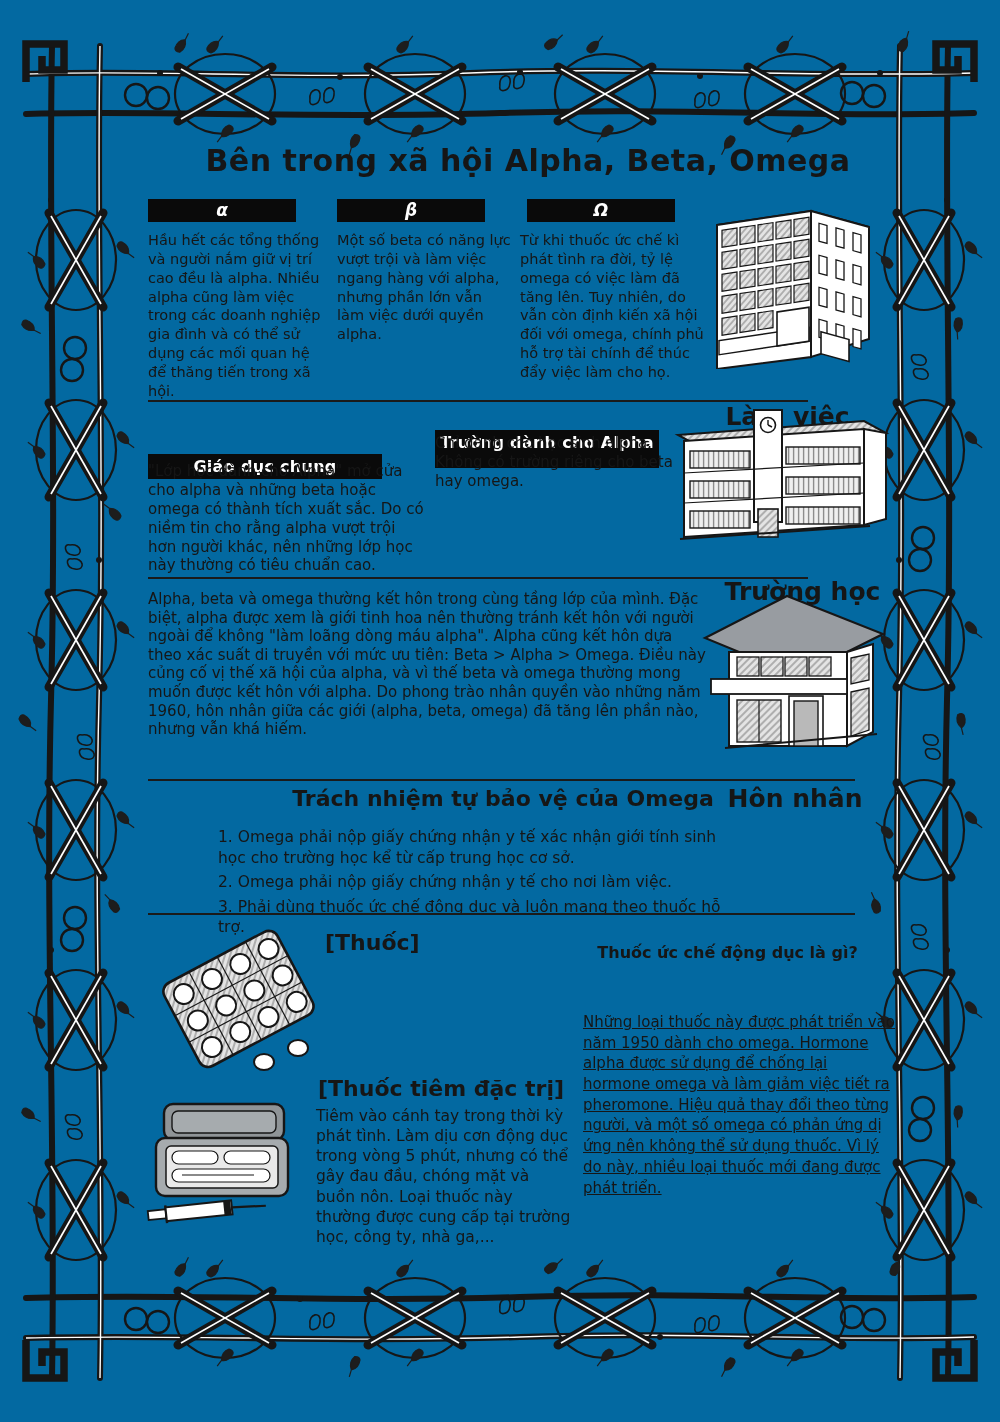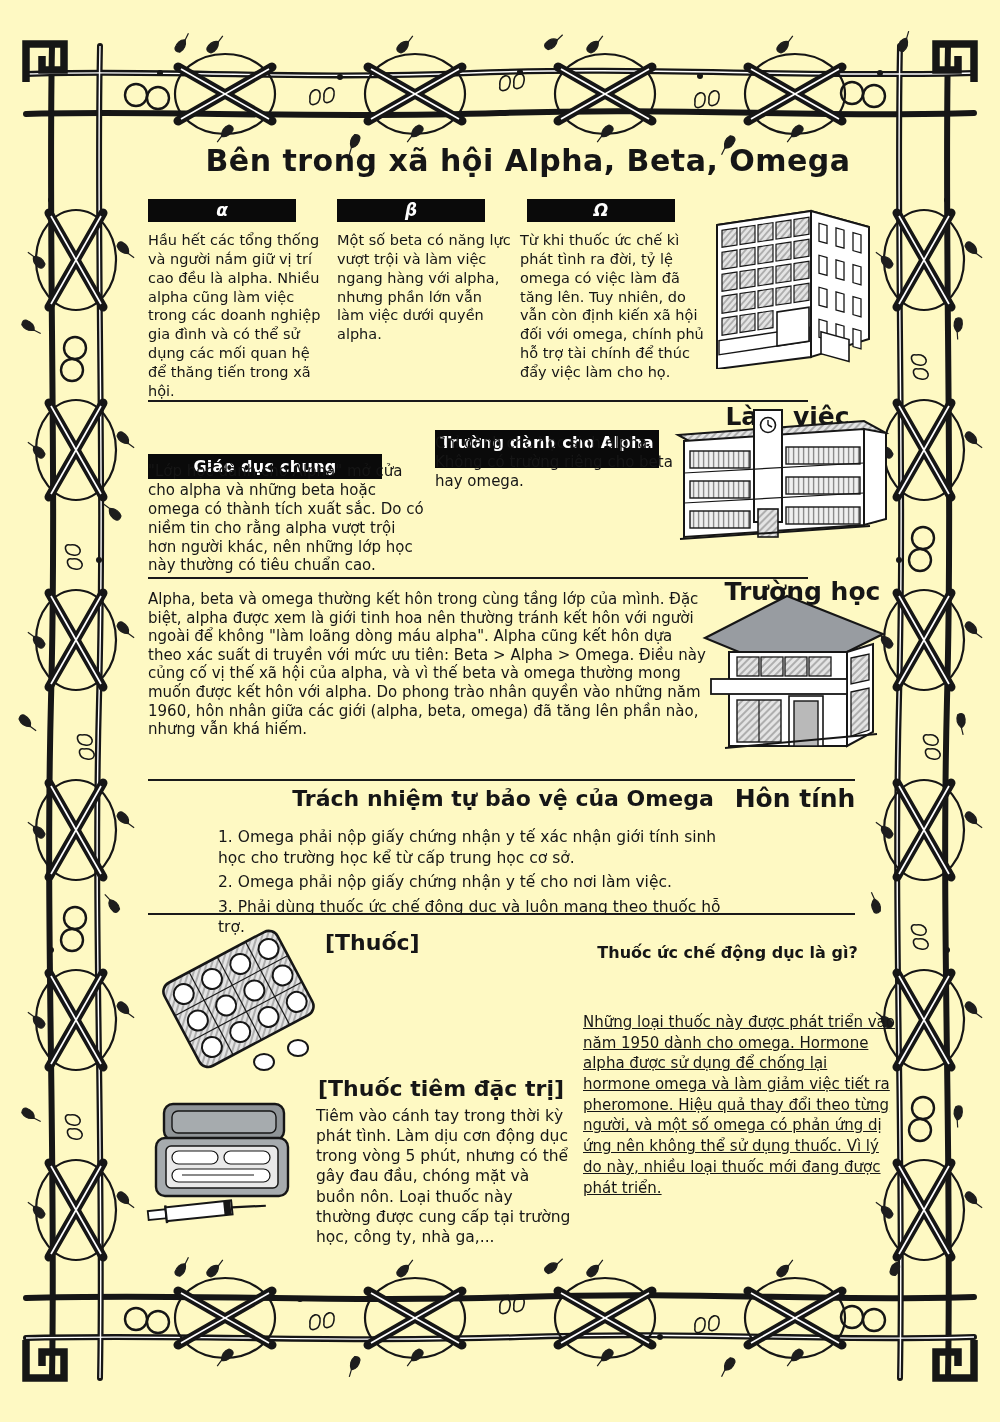--- a/index.html
+++ b/index.html
@@ -1,16 +1,16 @@
 <!DOCTYPE html>
 <html><head>
 <meta charset="utf-8">
 <style>
   html,body{margin:0;padding:0;background:#ffffff;}
-  .page{position:relative;width:1000px;height:1422px;background:#fef9c3;overflow:hidden;
+  .page{position:relative;width:1000px;height:1422px;background:#0369a1;overflow:hidden;
         font-family:"DejaVu Sans",sans-serif;color:#161616;}
   .abs{position:absolute;}
   .bar{background:#0a0a0a;color:#ffffff;text-align:center;font-weight:bold;}
   .greek{font-style:italic;font-size:17px;line-height:23px;}
   .edu-bar{font-size:16px;line-height:25px;letter-spacing:.3px;}
   .title{font-size:30px;font-weight:bold;text-align:center;letter-spacing:.5px;}
   .body-text{font-size:14.5px;line-height:1.3;}
   .para{font-size:15px;line-height:1.26;}
   .caption{font-size:25px;font-weight:bold;text-align:center;margin-top:34px;}
   .sec-title{font-size:22px;font-weight:bold;text-align:center;}
@@ -271,21 +271,21 @@
     </g>
     <rect x="14" y="97" width="136" height="15" fill="#ffffff" stroke="#161616" stroke-width="1.8"></rect>
     <polygon points="154,76 172,72 172,98 154,102" fill="url(#tone)" stroke="#161616" stroke-width="1.3"></polygon>
     <rect x="40" y="118" width="44" height="42" fill="url(#tone)" stroke="#161616" stroke-width="1.4"></rect>
     <line x1="62" y1="118" x2="62" y2="160" stroke="#161616" stroke-width="1.2"></line>
     <polygon points="154,110 172,106 172,148 154,154" fill="url(#tone)" stroke="#161616" stroke-width="1.3"></polygon>
     <rect x="92" y="114" width="34" height="50" fill="#ffffff" stroke="#161616" stroke-width="1.6"></rect>
     <rect x="97" y="119" width="24" height="45" fill="#b9b9b9" stroke="#161616" stroke-width="1.4"></rect>
     <line x1="28" y1="166" x2="180" y2="152" stroke="#161616" stroke-width="2"></line>
   </svg>
-  <div class="abs caption" style="left:700px;top:750px;width:190px">Hôn tính</div>
+  <div class="abs caption" style="left:700px;top:750px;width:190px">Hôn nhân</div>
 
   <div class="abs divider" style="left:148px;top:779px;width:707px"></div>
 
   <div class="abs sec-title" style="left:148px;top:786px;width:710px">Trách nhiệm tự bảo vệ của Omega</div>
   <div class="abs" style="left:218px;top:827px;width:525px;font-size:15.5px;line-height:1.33">
     <div class="list-item">1. Omega phải nộp giấy chứng nhận y tế xác nhận giới tính sinh học cho trường học kể từ cấp trung học cơ sở.</div>
     <div class="list-item">2. Omega phải nộp giấy chứng nhận y tế cho nơi làm việc.</div>
     <div class="list-item">3. Phải dùng thuốc ức chế động dục và luôn mang theo thuốc hỗ trợ.</div>
   </div>
 

